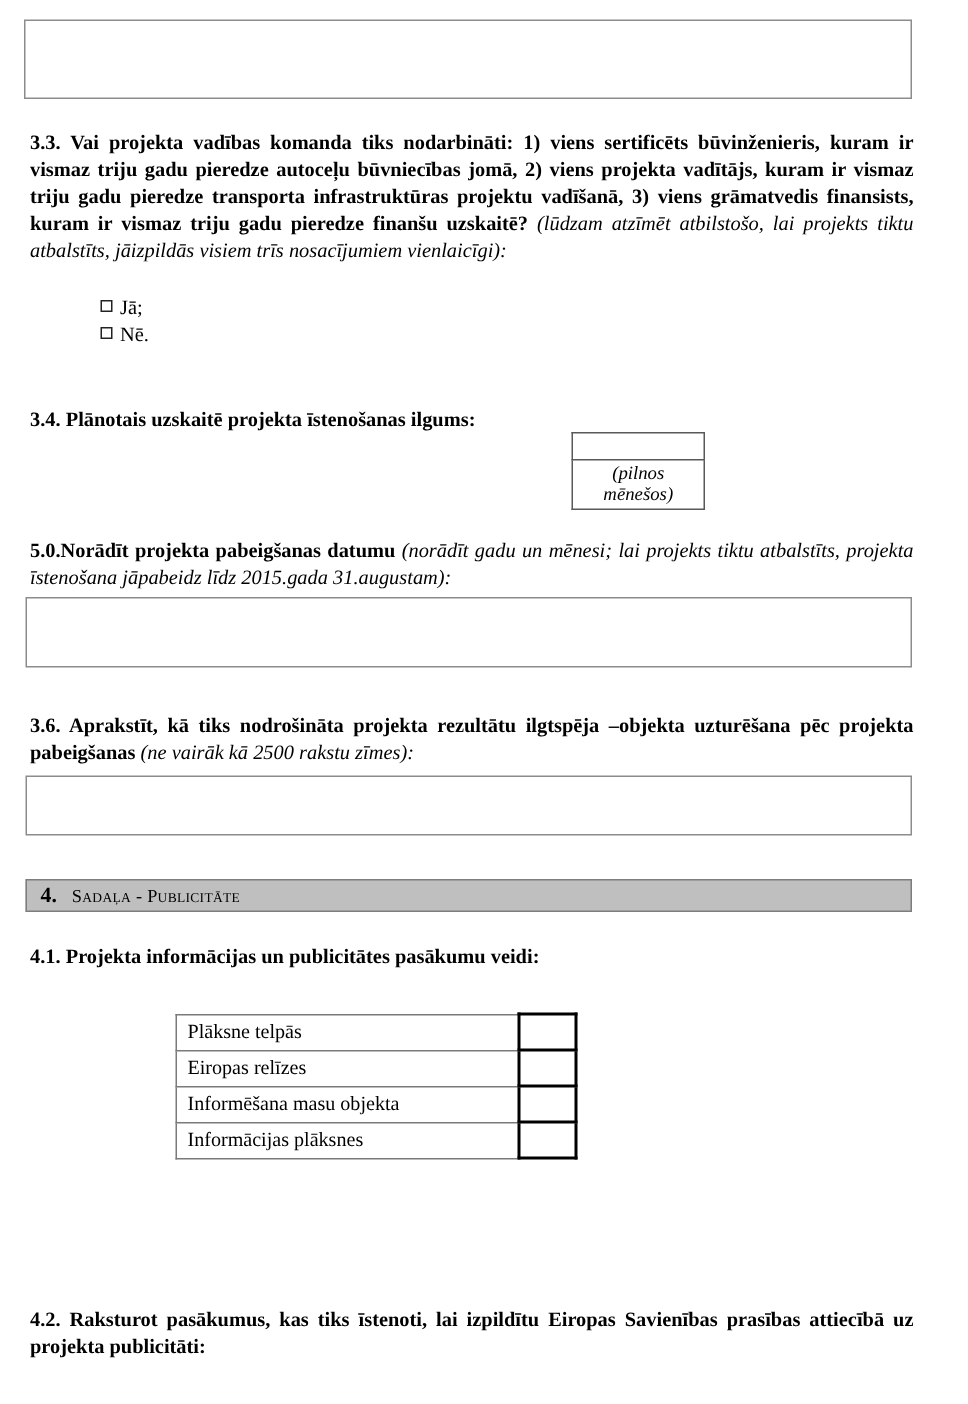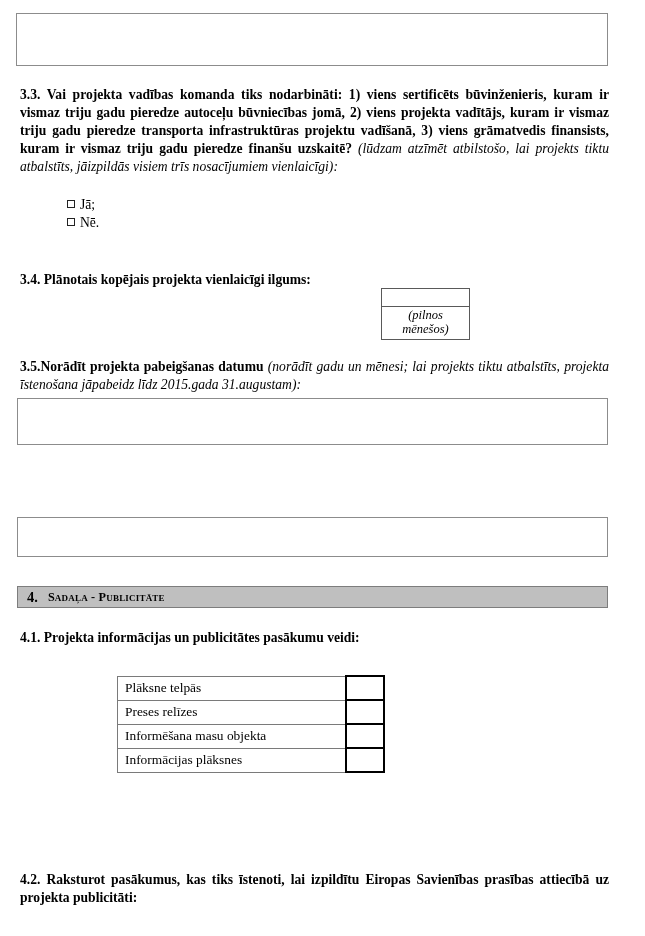--- a/index.html
+++ b/index.html
@@ -94,21 +94,21 @@
     display: flex;
     align-items: center;
     padding-left: 9px;
   }
   .section-bar .num {
     font-weight: bold;
     font-size: 14.5px;
     margin-right: 10px;
   }
   .section-bar .ttl {
-    font-weight: bold;
+    font-weight: normal;
     font-size: 12.2px;
     font-variant: small-caps;
     letter-spacing: 0.2px;
   }
 
   
   .pub-table {
     position: absolute;
     border-collapse: collapse;
     table-layout: fixed;
@@ -154,61 +154,64 @@
   <div class="opt-list" style="left:67px; top:196px;">
     <div class="opt-line">
       <span class="cbox"></span><span>Jā;</span>
     </div>
     <div class="opt-line">
       <span class="cbox"></span><span>Nē.</span>
     </div>
   </div>
 
   <div class="qblock" style="left:20px; top:271px; width:330px; text-align:left;">
-    <span class="b">3.4.</span><span class="b"> Plānotais kopējais projekta vienlaicīgi ilgums:</span>
+    <span class="b">3.4.</span><span class="b"> Plānotais uzskaitē projekta īstenošanas ilgums:</span>
   </div>
 
   <table class="months-table" style="left:381px; top:288px; width:89px;">
     <tbody>
         <tr>
       <td class="empty"></td>
     </tr>
     <tr>
       <td class="note">(pilnos mēnešos)</td>
     </tr>
   </tbody>
     </table>
 
   <div class="qblock" style="left:20px; top:358px; width:589px;">
-    <span class="b">3.5.</span><span class="b">Norādīt projekta pabeigšanas datumu</span><span class="i"> (norādīt gadu un mēnesi; lai projekts tiktu atbalstīts, projekta īstenošana jāpabeidz līdz 2015.gada 31.augustam):</span>
+    <span class="b">5.0.</span><span class="b">Norādīt projekta pabeigšanas datumu</span><span class="i"> (norādīt gadu un mēnesi; lai projekts tiktu atbalstīts, projekta īstenošana jāpabeidz līdz 2015.gada 31.augustam):</span>
   </div>
 
   <div class="answer-box" style="left:17px; top:398px; width:591px; height:47px;"></div>
 
+  <div class="qblock" style="left:20px; top:475px; width:589px;">
+    <span class="b">3.6.</span><span class="b"> Aprakstīt, kā tiks nodrošināta projekta rezultātu ilgtspēja –objekta uzturēšana pēc projekta pabeigšanas</span><span class="i"> (ne vairāk kā 2500 rakstu zīmes):</span>
+  </div>
 
   <div class="answer-box" style="left:17px; top:517px; width:591px; height:40px;"></div>
 
   <div class="section-bar" style="left:17px; top:586px; width:591px; height:22px;">
     <span class="num">4.</span>
     <span class="ttl">Sadaļa - Publicitāte</span>
   </div>
 
   <div class="qblock" style="left:20px; top:629px; width:589px; text-align:left;">
     <span class="b">4.1.</span><span class="b"> Projekta informācijas un publicitātes pasākumu veidi:</span>
   </div>
 
   <table class="pub-table" style="left:117px; top:675px;">
     <tbody>
         <tr>
       <td class="label" style="width:228px;margin-left:27px;">Plāksne telpās</td>
       <td class="check"></td>
       <td class="blank" style="width:145px;"></td>
     </tr>
     <tr>
-      <td class="label">Preses relīzes</td>
+      <td class="label">Eiropas relīzes</td>
       <td class="check"></td>
       <td class="blank"></td>
     </tr>
     <tr>
       <td class="label">Informēšana masu objekta</td>
       <td class="check"></td>
       <td class="blank"></td>
     </tr>
     <tr>
       <td class="label">Informācijas plāksnes</td>

